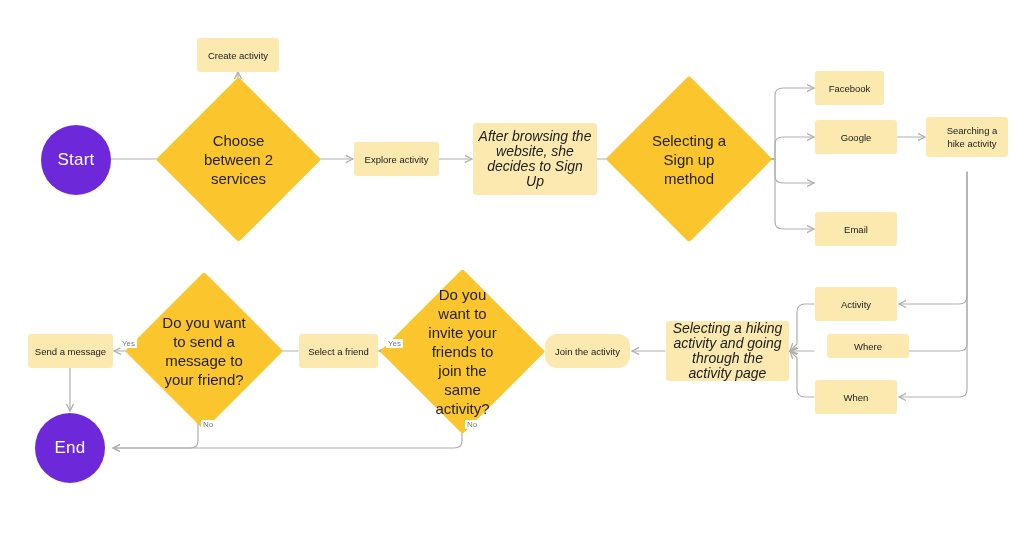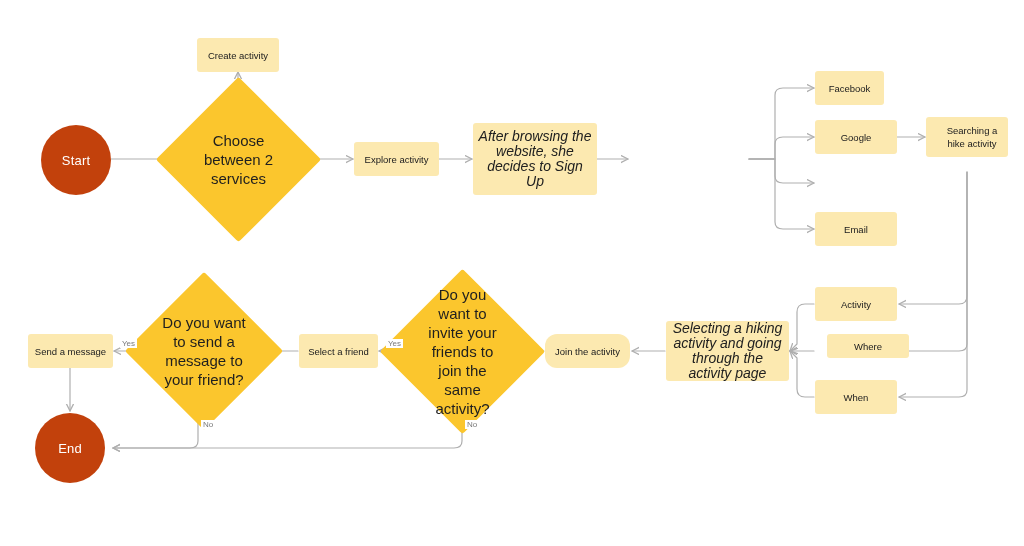--- a/index.html
+++ b/index.html
@@ -69,23 +69,23 @@
     justify-content: center;
     text-align: center;
     font-size: 15px;
     line-height: 19px;
     color: #1f1f1f;
     padding: 0 14px;
     box-sizing: border-box;
   }
   .terminal {
     border-radius: 50%;
-    background: #c2410c;
+    background: #6d28d9;
     color: #ffffff;
-    font-size: 13px;
+    font-size: 17px;
     letter-spacing: 0.2px;
     text-align: center;
   }
   .edge-label {
     position: absolute;
     font-size: 8px;
     color: #7a7a7a;
     background: #ffffff;
     padding: 0 2px;
     white-space: nowrap;
@@ -210,20 +210,24 @@
 
   <div class="node rect" style="left:28px; top:334px; width:85px; height:34px;">
     <span>Send a message</span>
   </div>
 
   <div class="diamond-wrap" style="left:180px; top:101px; width:117px; height:117px;">
     <div class="diamond-shape"></div>
     <div class="diamond-label">Choose between 2 services</div>
   </div>
 
+  <div class="diamond-wrap" style="left:630px; top:100px; width:118px; height:118px;">
+    <div class="diamond-shape"></div>
+    <div class="diamond-label">Selecting a Sign up method</div>
+  </div>
 
   <div class="diamond-wrap" style="left:404px; top:293px; width:117px; height:117px;">
     <div class="diamond-shape"></div>
     <div class="diamond-label" style="padding:0 17px;">Do you want to invite your friends to join the same activity?</div>
   </div>
 
   <div class="diamond-wrap" style="left:148px; top:295px; width:112px; height:112px;">
     <div class="diamond-shape"></div>
     <div class="diamond-label" style="padding:0 14px;">Do you want to send a message to your friend?</div>
   </div>

